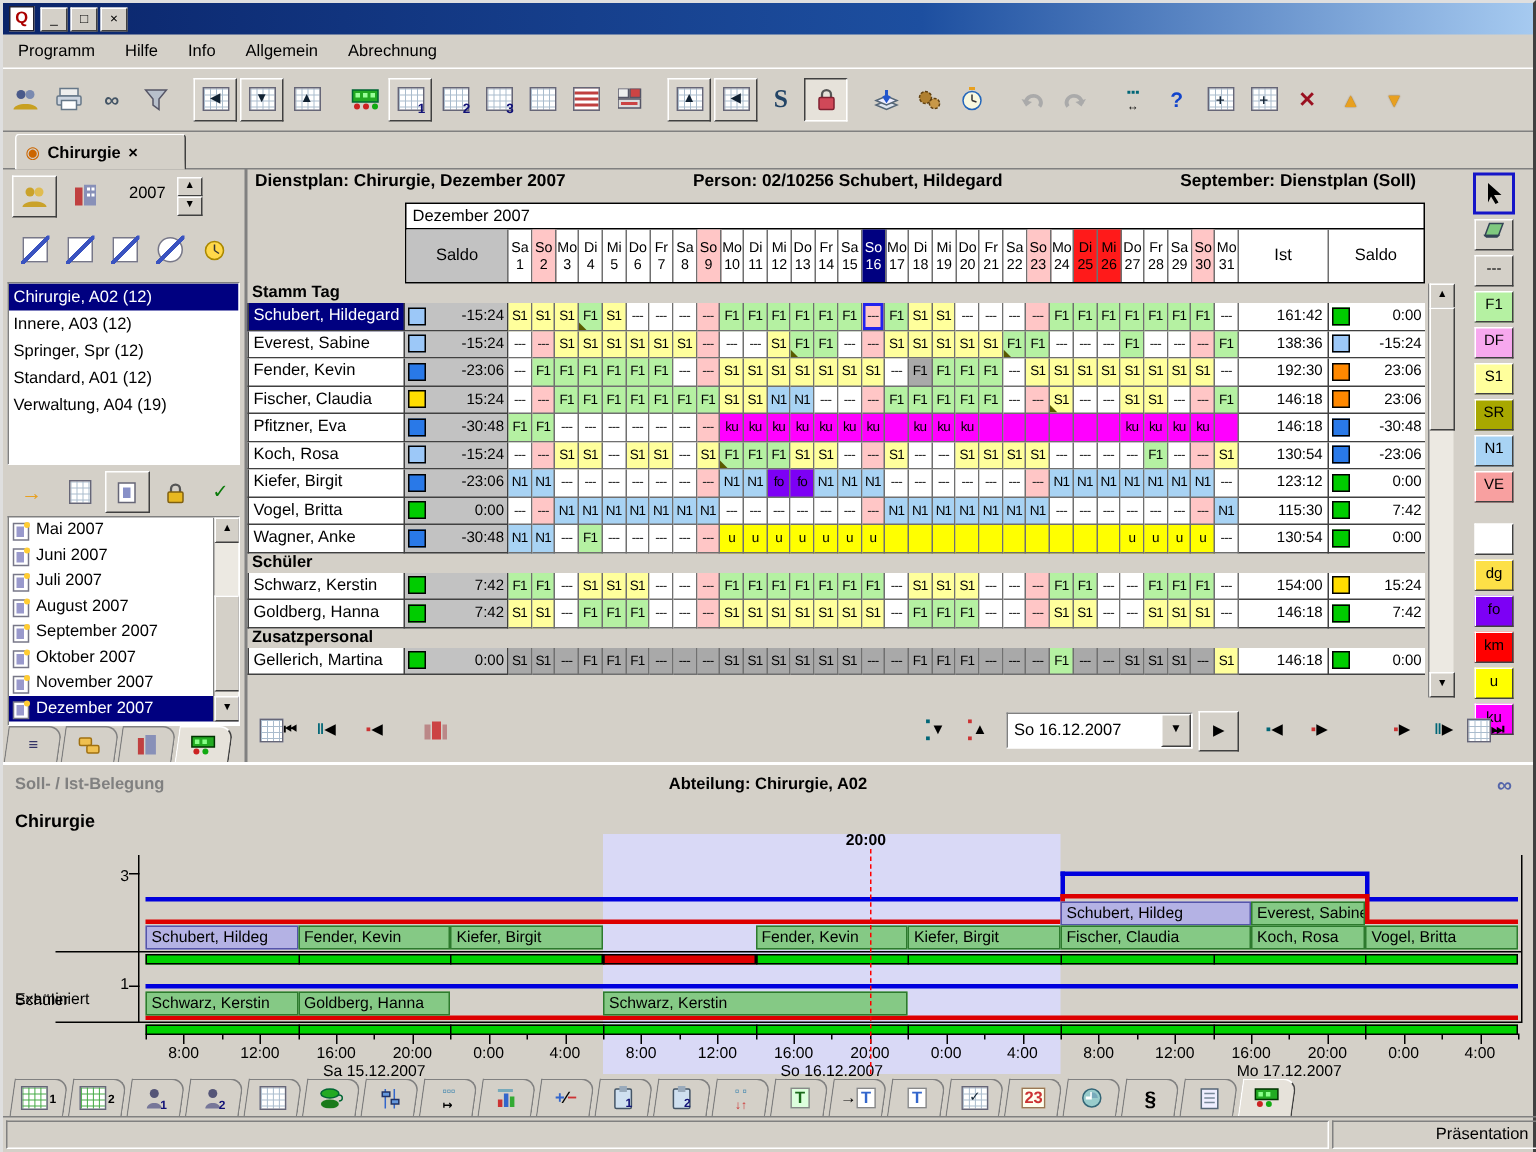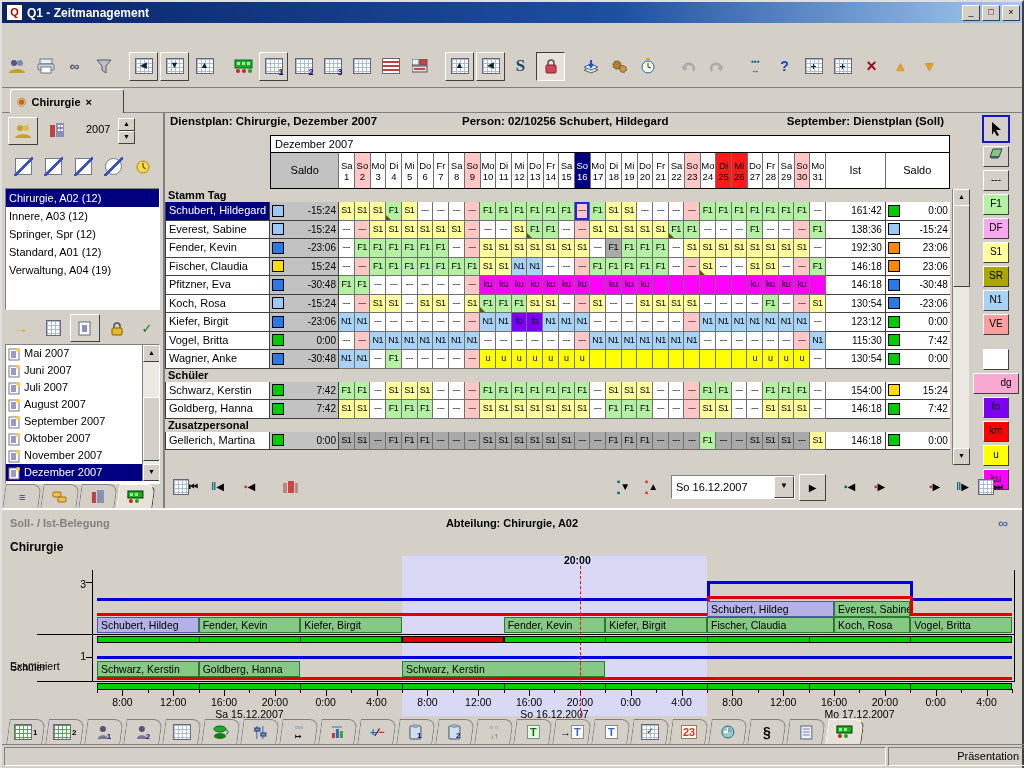--- a/index.html
+++ b/index.html
@@ -131,26 +131,32 @@
   .stcell{position:absolute;top:1px;height:17px;border:1px solid;border-color:#808080 #fff #fff #808080;
     line-height:16px;}
 </style>
 </head>
 <body>
 
 <div class="win">
 
   <div class="titlebar">
     <span class="appicon">Q</span>
-    <span class="titletext">Q1 - Zeitmanagement</span>
     <span class="winbtn">_</span>
     <span class="winbtn">□</span>
     <span class="winbtn">×</span>
   </div>
 
+  <div class="menubar" id="menubar">
+      <div class="menuitem">Programm</div>
+      <div class="menuitem">Hilfe</div>
+      <div class="menuitem">Info</div>
+      <div class="menuitem">Allgemein</div>
+      <div class="menuitem">Abrechnung</div>
+    </div>
 
   <div class="toolbar" id="toolbar">
       <div class="tbtn">
         <svg width="20" height="16">
           <circle cx="7" cy="5" r="3" fill="#4a5a8a"></circle>
           <circle cx="13" cy="5" r="3" fill="#7a8ab0"></circle>
           <path d="M2 15c0-5 16-5 16 0z" fill="#c8a020"></path>
         </svg>
       </div>
       <div class="tbtn">
@@ -1164,21 +1170,21 @@
           <path d="M2 10h9l-1 1H3z" fill="#99a" stroke="#345"></path>
         </svg></div>
       <div class="pbtn" style="background: rgb(212, 208, 200);">---</div>
       <div class="pbtn" style="background: rgb(181, 241, 162);">F1</div>
       <div class="pbtn" style="background: rgb(247, 168, 238);">DF</div>
       <div class="pbtn" style="background: rgb(255, 255, 156);">S1</div>
       <div class="pbtn" style="background: rgb(168, 168, 0);">SR</div>
       <div class="pbtn" style="background: rgb(168, 211, 244);">N1</div>
       <div class="pbtn" style="background: rgb(248, 160, 160);">VE</div>
       <div class="pbtn" style="margin-top: 14px; background: rgb(255, 255, 255);"></div>
-      <div class="pbtn" style="background: #f9a8d4; padding-left: 20px;">dg</div>
+      <div class="pbtn" style="background: #fde047;">dg</div>
       <div class="pbtn" style="background: rgb(125, 0, 245);">fo</div>
       <div class="pbtn" style="background: rgb(255, 0, 0);">km</div>
       <div class="pbtn" style="background: rgb(255, 255, 0);">u</div>
       <div class="pbtn" style="background: rgb(255, 0, 255);">ku</div>
     </div>
 
   <div class="navrow">
     <div class="nbtn" style="left:8px;">
         <span class="g16" style="width:14px;"></span>
         <b>⏮</b>

